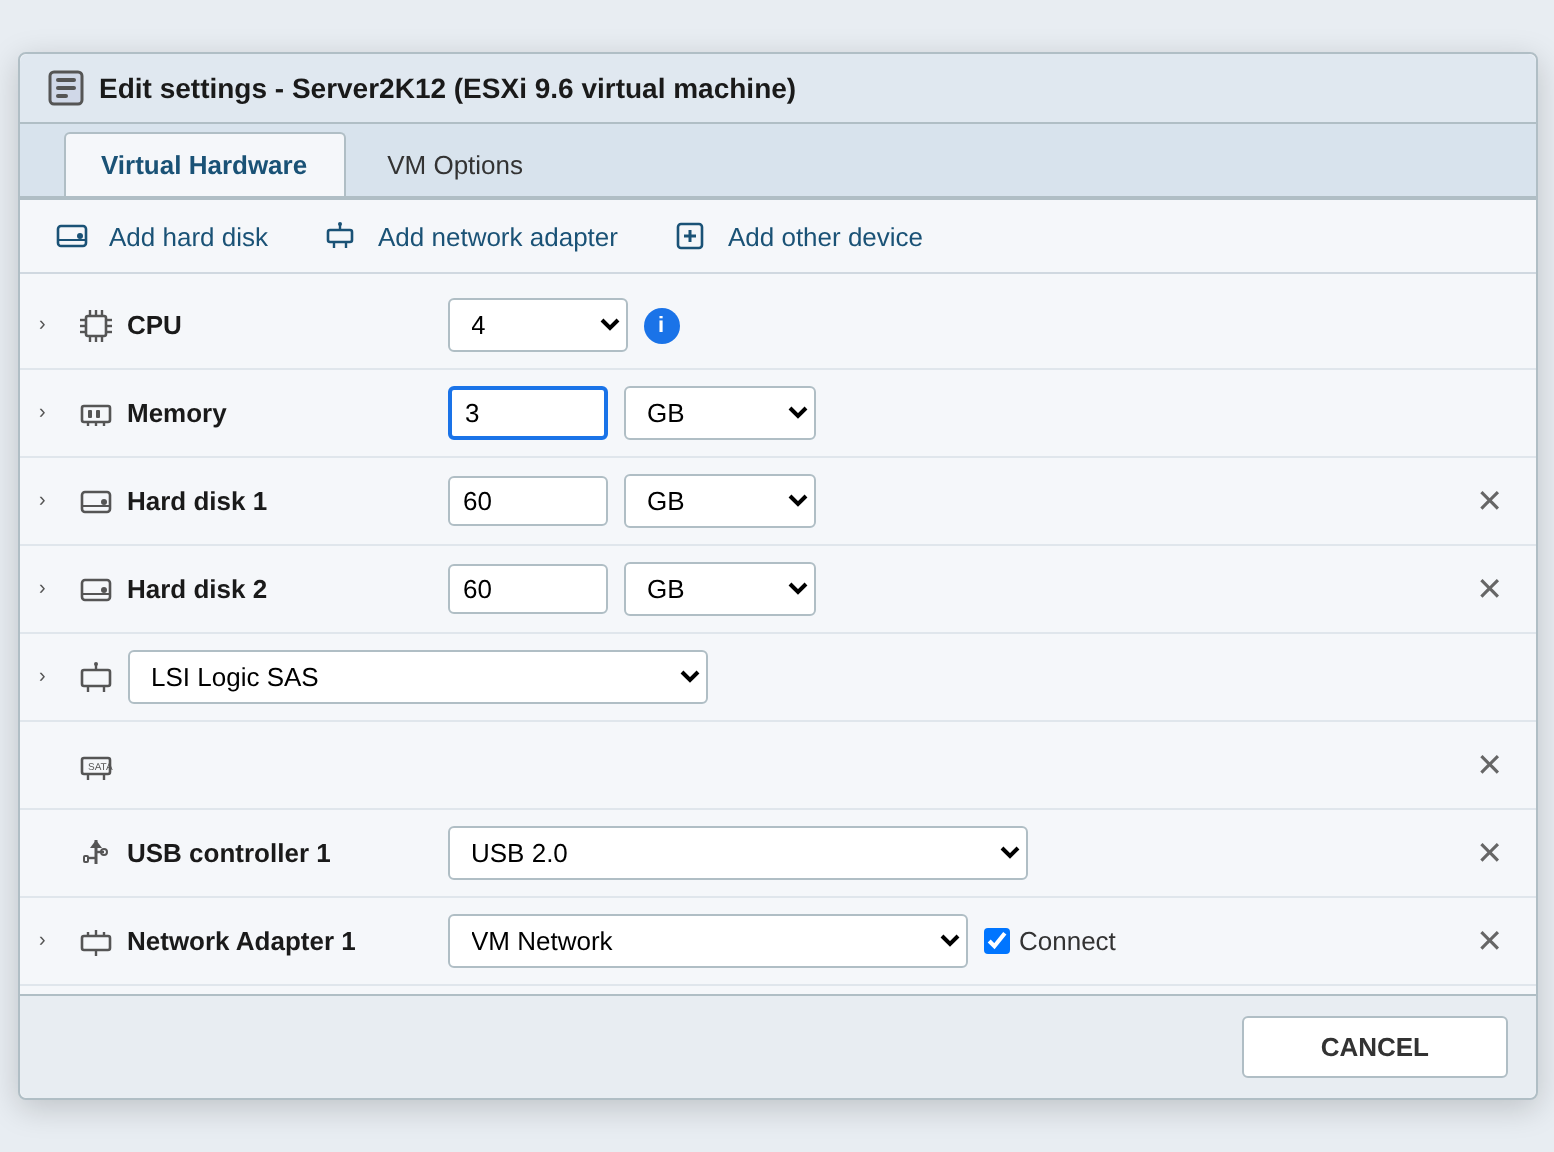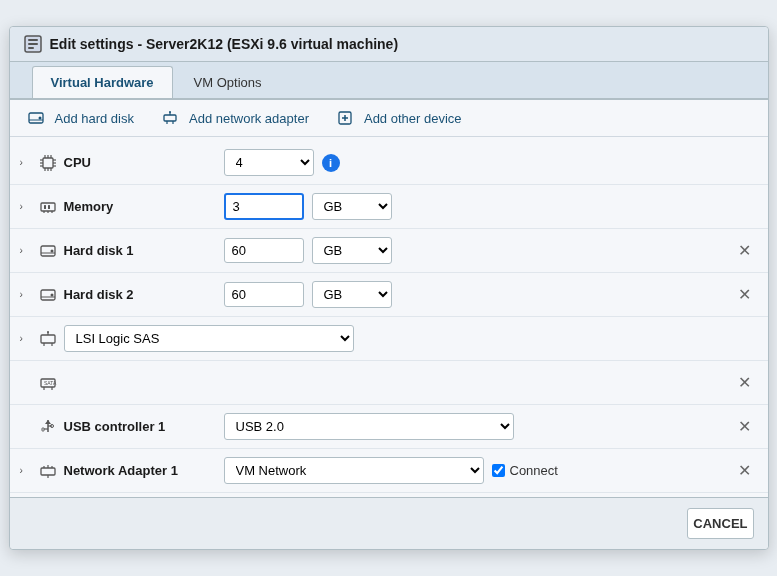--- a/index.html
+++ b/index.html
@@ -160,21 +160,21 @@
       appearance: auto;
     }
     .hw-select-wide {
       flex: 1;
       max-width: 290px;
     }
     .hw-select-cpu {
       width: 90px;
     }
     .hw-select-gb {
-      width: 80px;
+      width: 96px;
     }
     .info-icon {
       display: inline-flex;
       align-items: center;
       justify-content: center;
       width: 18px;
       height: 18px;
       border-radius: 50%;
       background: #1a73e8;
       color: #fff;
@@ -202,21 +202,21 @@
     .footer {
       display: flex;
       justify-content: flex-end;
       gap: 10px;
       padding: 10px 14px;
       border-top: 1px solid #b0bec5;
       background: #e8edf2;
       border-radius: 0 0 4px 4px;
     }
     .btn {
-      padding: 7px 5px;
+      padding: 7px 38px;
       border-radius: 3px;
       font-size: 13px;
       cursor: pointer;
       font-weight: 600;
       border: 1px solid #b0bec5;
     }
     .btn-cancel {
       background: #fff;
       color: #333;
     }

